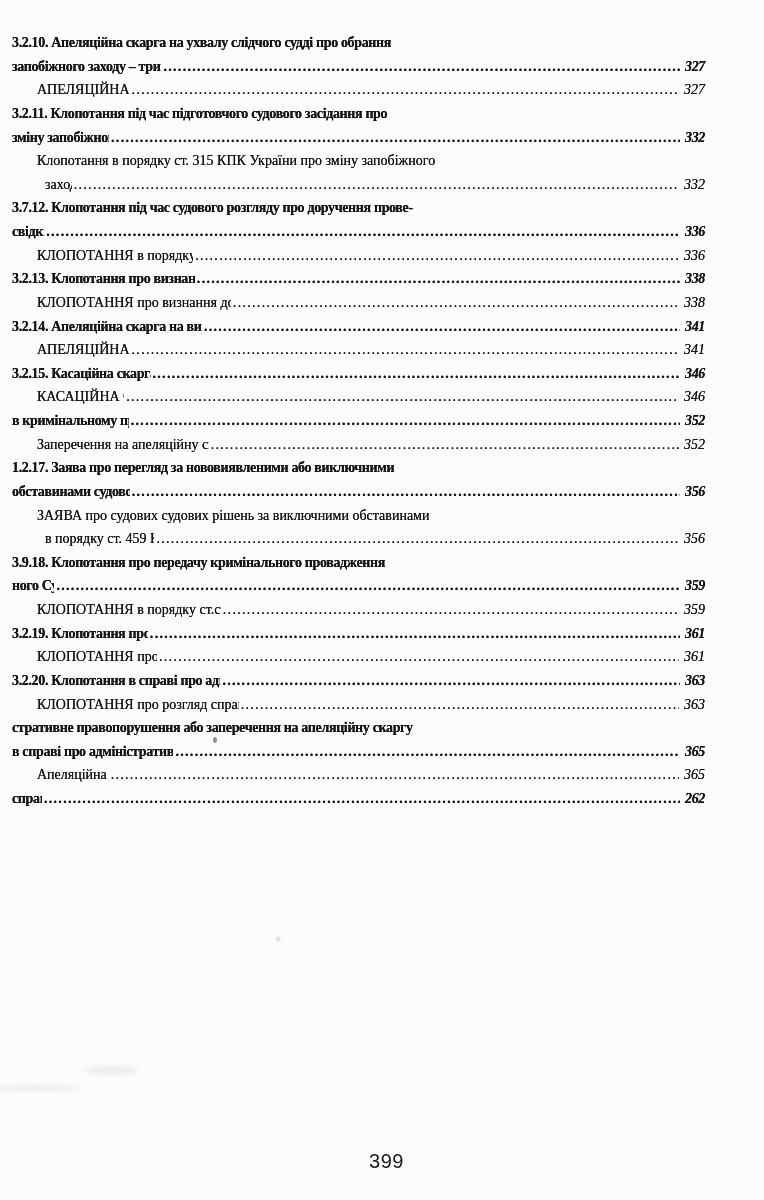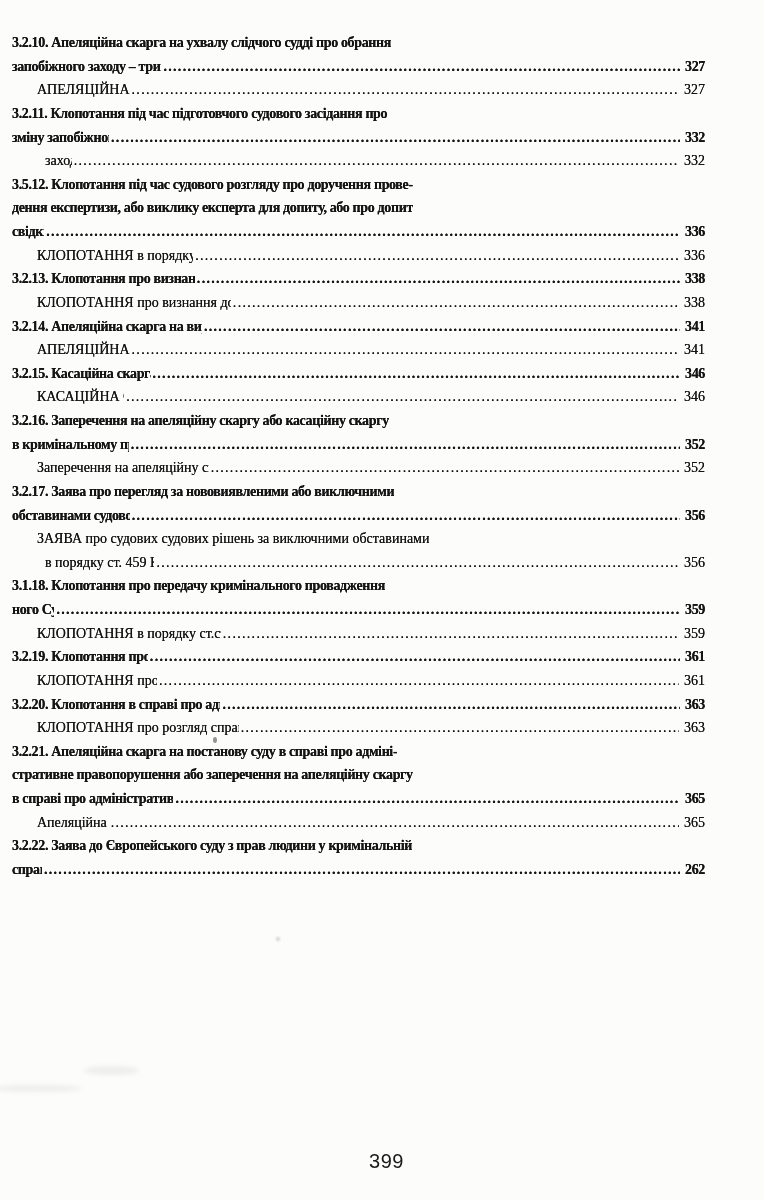--- a/index.html
+++ b/index.html
@@ -32,21 +32,21 @@
   .leader {
     flex: 1 1 auto;
     overflow: hidden;
     min-width: 14px;
     margin-left: 2px;
   }
   .leader::after {
     content: "........................................................................................................................................................................................";
     letter-spacing: 1.3px;
   }
-  .pnum { flex: 0 0 auto; padding-left: 5px; }
+  .pnum { flex: 0 0 auto; padding-left: 5px; font-style: italic; }
   .footer {
     position: absolute;
     top: 1150px; left: 16px;
     width: 764px;
     box-sizing: border-box;
     padding-right: 23px;
     text-align: center;
     font-family: "Liberation Sans", sans-serif;
     font-size: 20px;
     letter-spacing: 0.5px;
@@ -77,30 +77,30 @@
         <span class="pnum">327</span>
       </div>
       <div class="line ind0 bold">
         <span class="txt">3.2.11. Клопотання під час підготовчого судового засідання про</span>
       </div>
       <div class="line ind0 bold">
         <span class="txt">зміну запобіжного заходу.</span>
         <span class="leader"></span>
         <span class="pnum">332</span>
       </div>
+      <div class="line ind1">
+        <span class="txt">Клопотання в порядку ст. 315 КПК України про зміну запобіжного</span>
+      </div>
       <div class="line ind2">
         <span class="txt">заходу</span>
         <span class="leader"></span>
         <span class="pnum">332</span>
       </div>
       <div class="line ind0 bold">
-        <span class="txt">3.5.12. Клопотання під час судового розгляду про доручення прове-</span>
-      </div>
-      <div class="line ind0 bold">
-        <span class="txt">дення експертизи, або виклику експерта для допиту, або про допит</span>
+        <span class="txt">3.7.12. Клопотання під час судового розгляду про доручення прове-</span>
       </div>
       <div class="line ind0 bold">
         <span class="txt">свідків.</span>
         <span class="leader"></span>
         <span class="pnum">336</span>
       </div>
       <div class="line ind1">
         <span class="txt">КЛОПОТАННЯ в порядку ст. 356 КПК України</span>
         <span class="leader"></span>
         <span class="pnum">336</span>
@@ -129,50 +129,47 @@
         <span class="txt">3.2.15. Касаційна скарга на вирок суду.</span>
         <span class="leader"></span>
         <span class="pnum">346</span>
       </div>
       <div class="line ind1">
         <span class="txt">КАСАЦІЙНА СКАРГА</span>
         <span class="leader"></span>
         <span class="pnum">346</span>
       </div>
       <div class="line ind0 bold">
-        <span class="txt">3.2.16. Заперечення на апеляційну скаргу або касаційну скаргу</span>
-      </div>
-      <div class="line ind0 bold">
         <span class="txt">в кримінальному провадженні.</span>
         <span class="leader"></span>
         <span class="pnum">352</span>
       </div>
       <div class="line ind1">
         <span class="txt">Заперечення на апеляційну скаргу прокурора Особа_4</span>
         <span class="leader"></span>
         <span class="pnum">352</span>
       </div>
       <div class="line ind0 bold">
-        <span class="txt">3.2.17. Заява про перегляд за нововиявленими або виключними</span>
+        <span class="txt">1.2.17. Заява про перегляд за нововиявленими або виключними</span>
       </div>
       <div class="line ind0 bold">
         <span class="txt">обставинами судового рішення.</span>
         <span class="leader"></span>
         <span class="pnum">356</span>
       </div>
       <div class="line ind1">
         <span class="txt">ЗАЯВА про судових судових рішень за виключними обставинами</span>
       </div>
       <div class="line ind2">
         <span class="txt">в порядку ст. 459 КПК України</span>
         <span class="leader"></span>
         <span class="pnum">356</span>
       </div>
       <div class="line ind0 bold">
-        <span class="txt">3.1.18. Клопотання про передачу кримінального провадження</span>
+        <span class="txt">3.9.18. Клопотання про передачу кримінального провадження</span>
       </div>
       <div class="line ind0 bold">
         <span class="txt">ного Суду.</span>
         <span class="leader"></span>
         <span class="pnum">359</span>
       </div>
       <div class="line ind1">
         <span class="txt">КЛОПОТАННЯ в порядку ст.ст. 434–1, 434–2 КПК України</span>
         <span class="leader"></span>
         <span class="pnum">359</span>
@@ -191,37 +188,31 @@
         <span class="txt">3.2.20. Клопотання в справі про адміністративне правопорушення.</span>
         <span class="leader"></span>
         <span class="pnum">363</span>
       </div>
       <div class="line ind1">
         <span class="txt">КЛОПОТАННЯ про розгляд справи в закритому судовому засіданні</span>
         <span class="leader"></span>
         <span class="pnum">363</span>
       </div>
       <div class="line ind0 bold">
-        <span class="txt">3.2.21. Апеляційна скарга на постанову суду в справі про адміні-</span>
-      </div>
-      <div class="line ind0 bold">
         <span class="txt">стративне правопорушення або заперечення на апеляційну скаргу</span>
       </div>
       <div class="line ind0 bold">
         <span class="txt">в справі про адміністративне правопорушення</span>
         <span class="leader"></span>
         <span class="pnum">365</span>
       </div>
       <div class="line ind1">
         <span class="txt">Апеляційна скарга</span>
         <span class="leader"></span>
         <span class="pnum">365</span>
-      </div>
-      <div class="line ind0 bold">
-        <span class="txt">3.2.22. Заява до Європейського суду з прав людини у кримінальній</span>
       </div>
       <div class="line ind0 bold">
         <span class="txt">справі.</span>
         <span class="leader"></span>
         <span class="pnum">262</span>
       </div>
     </div>
 
   <div class="footer">
     <span>399</span>

